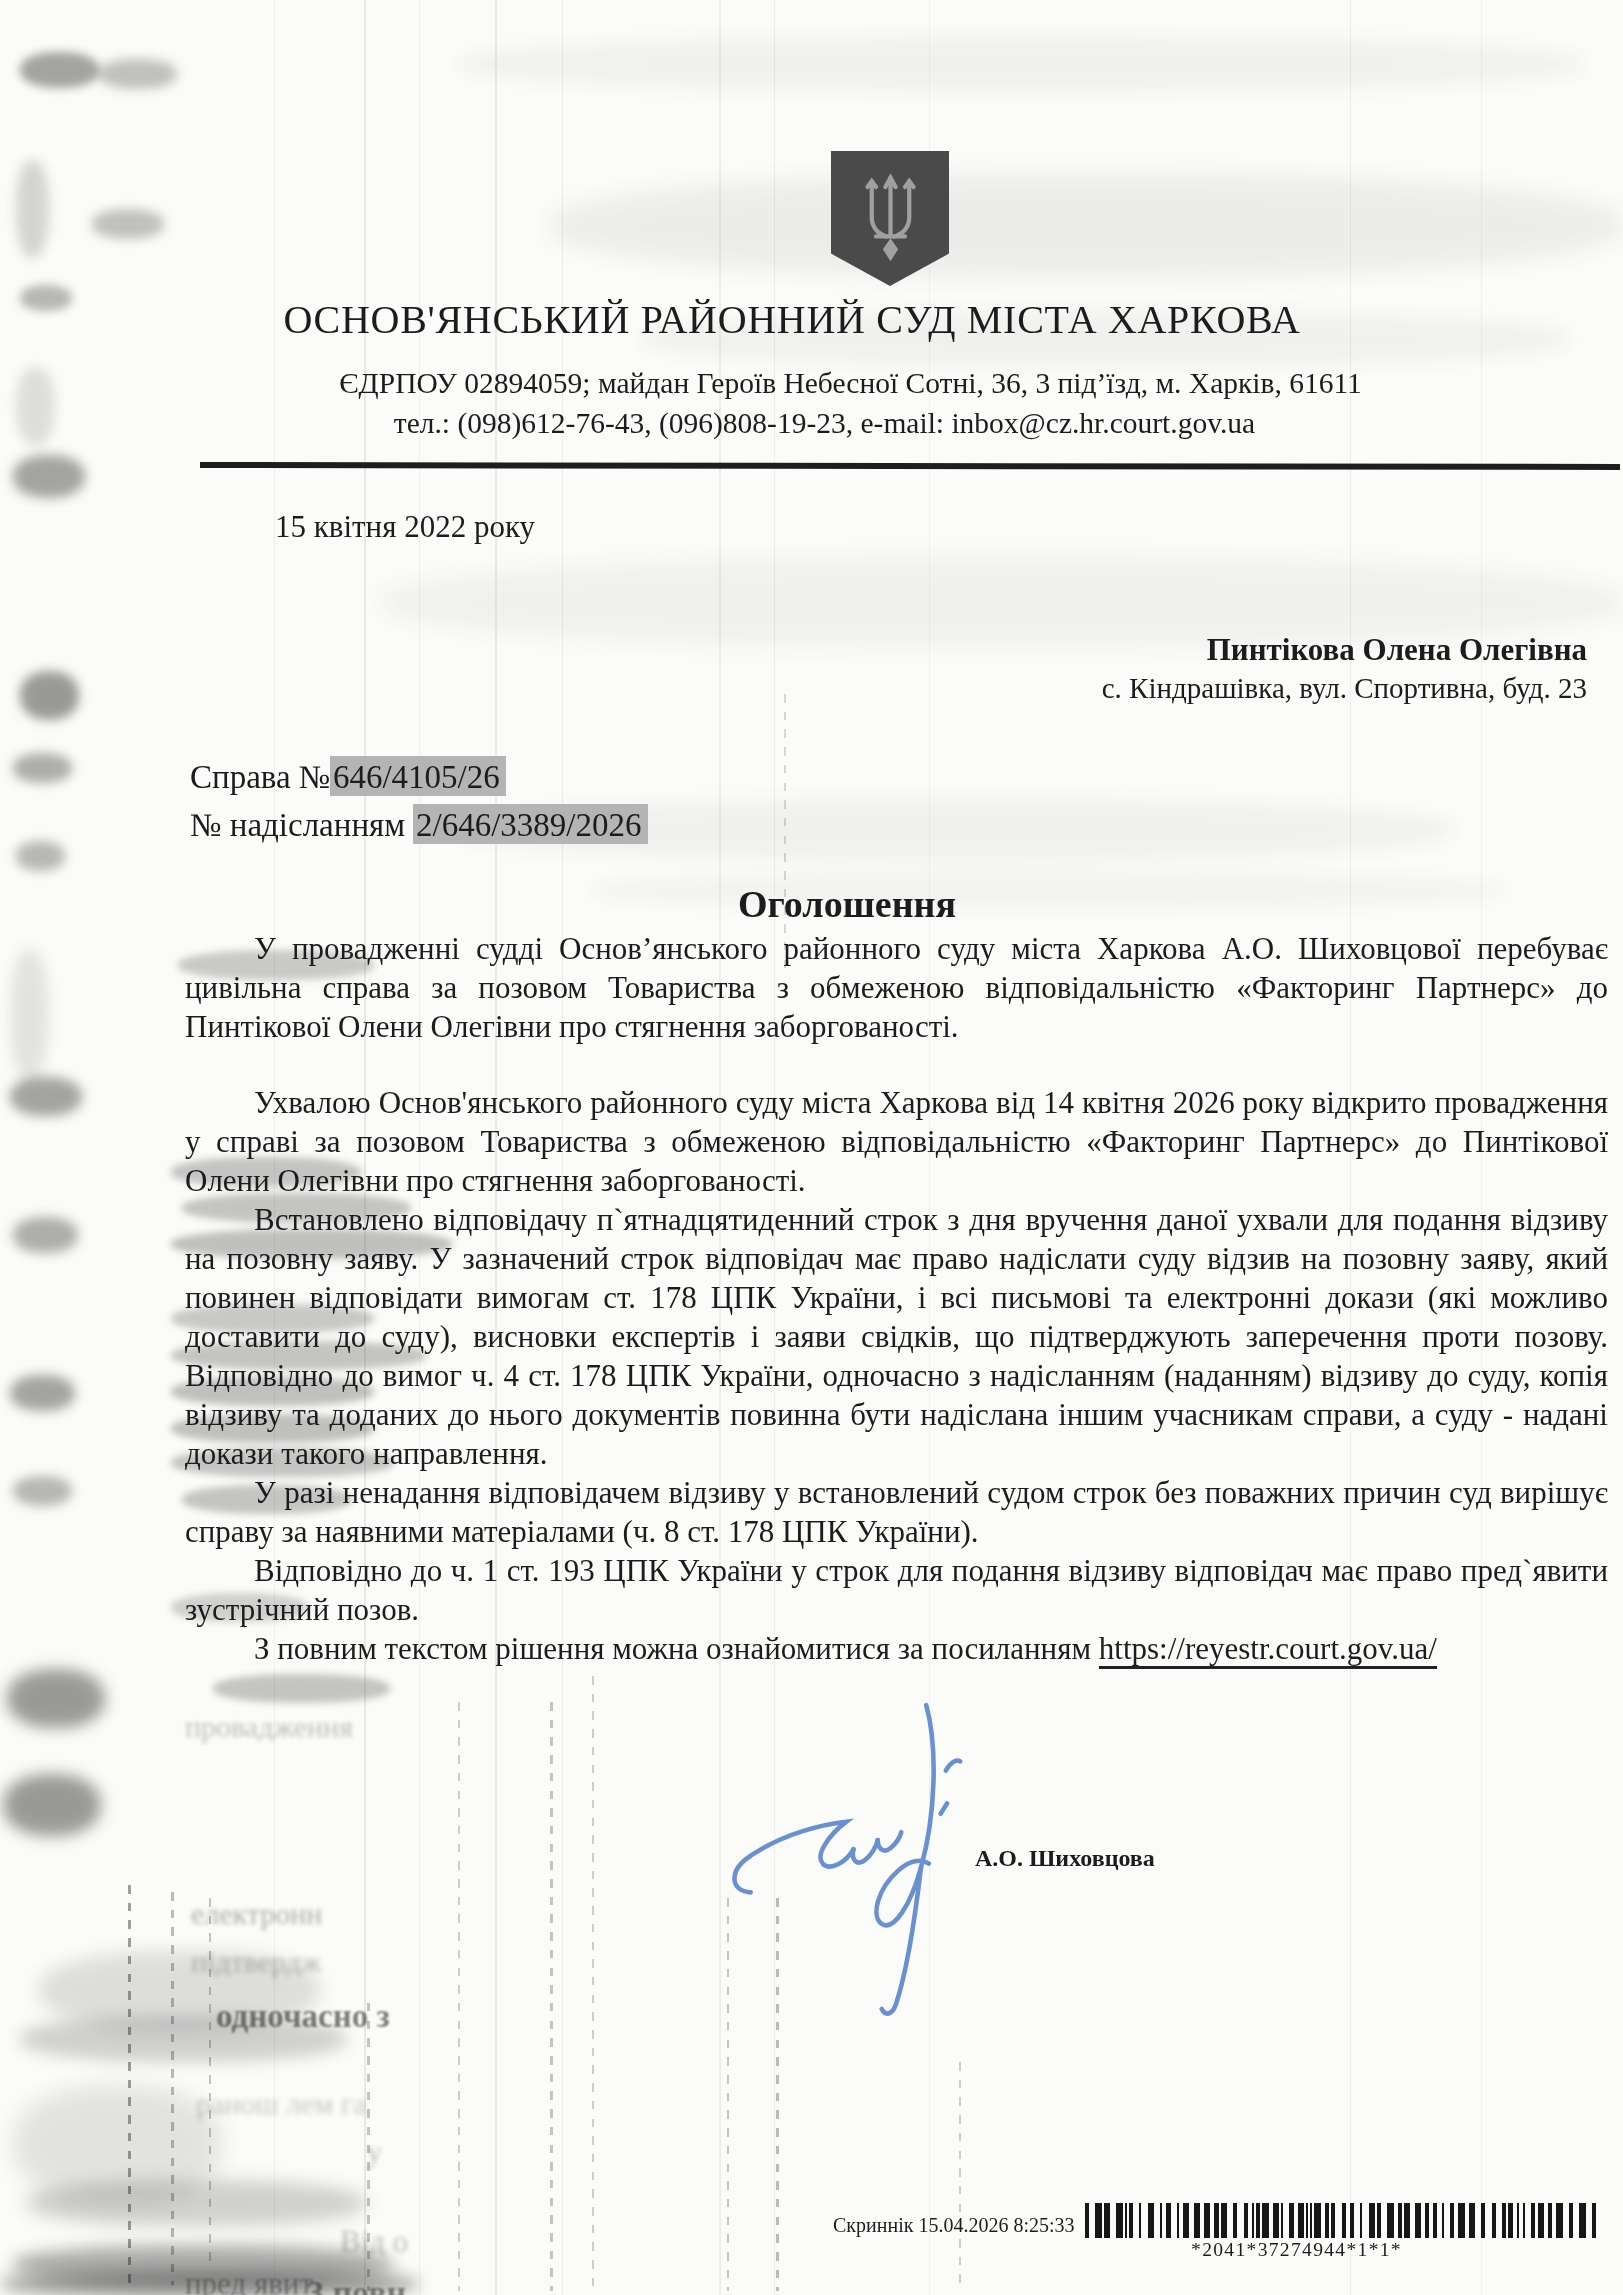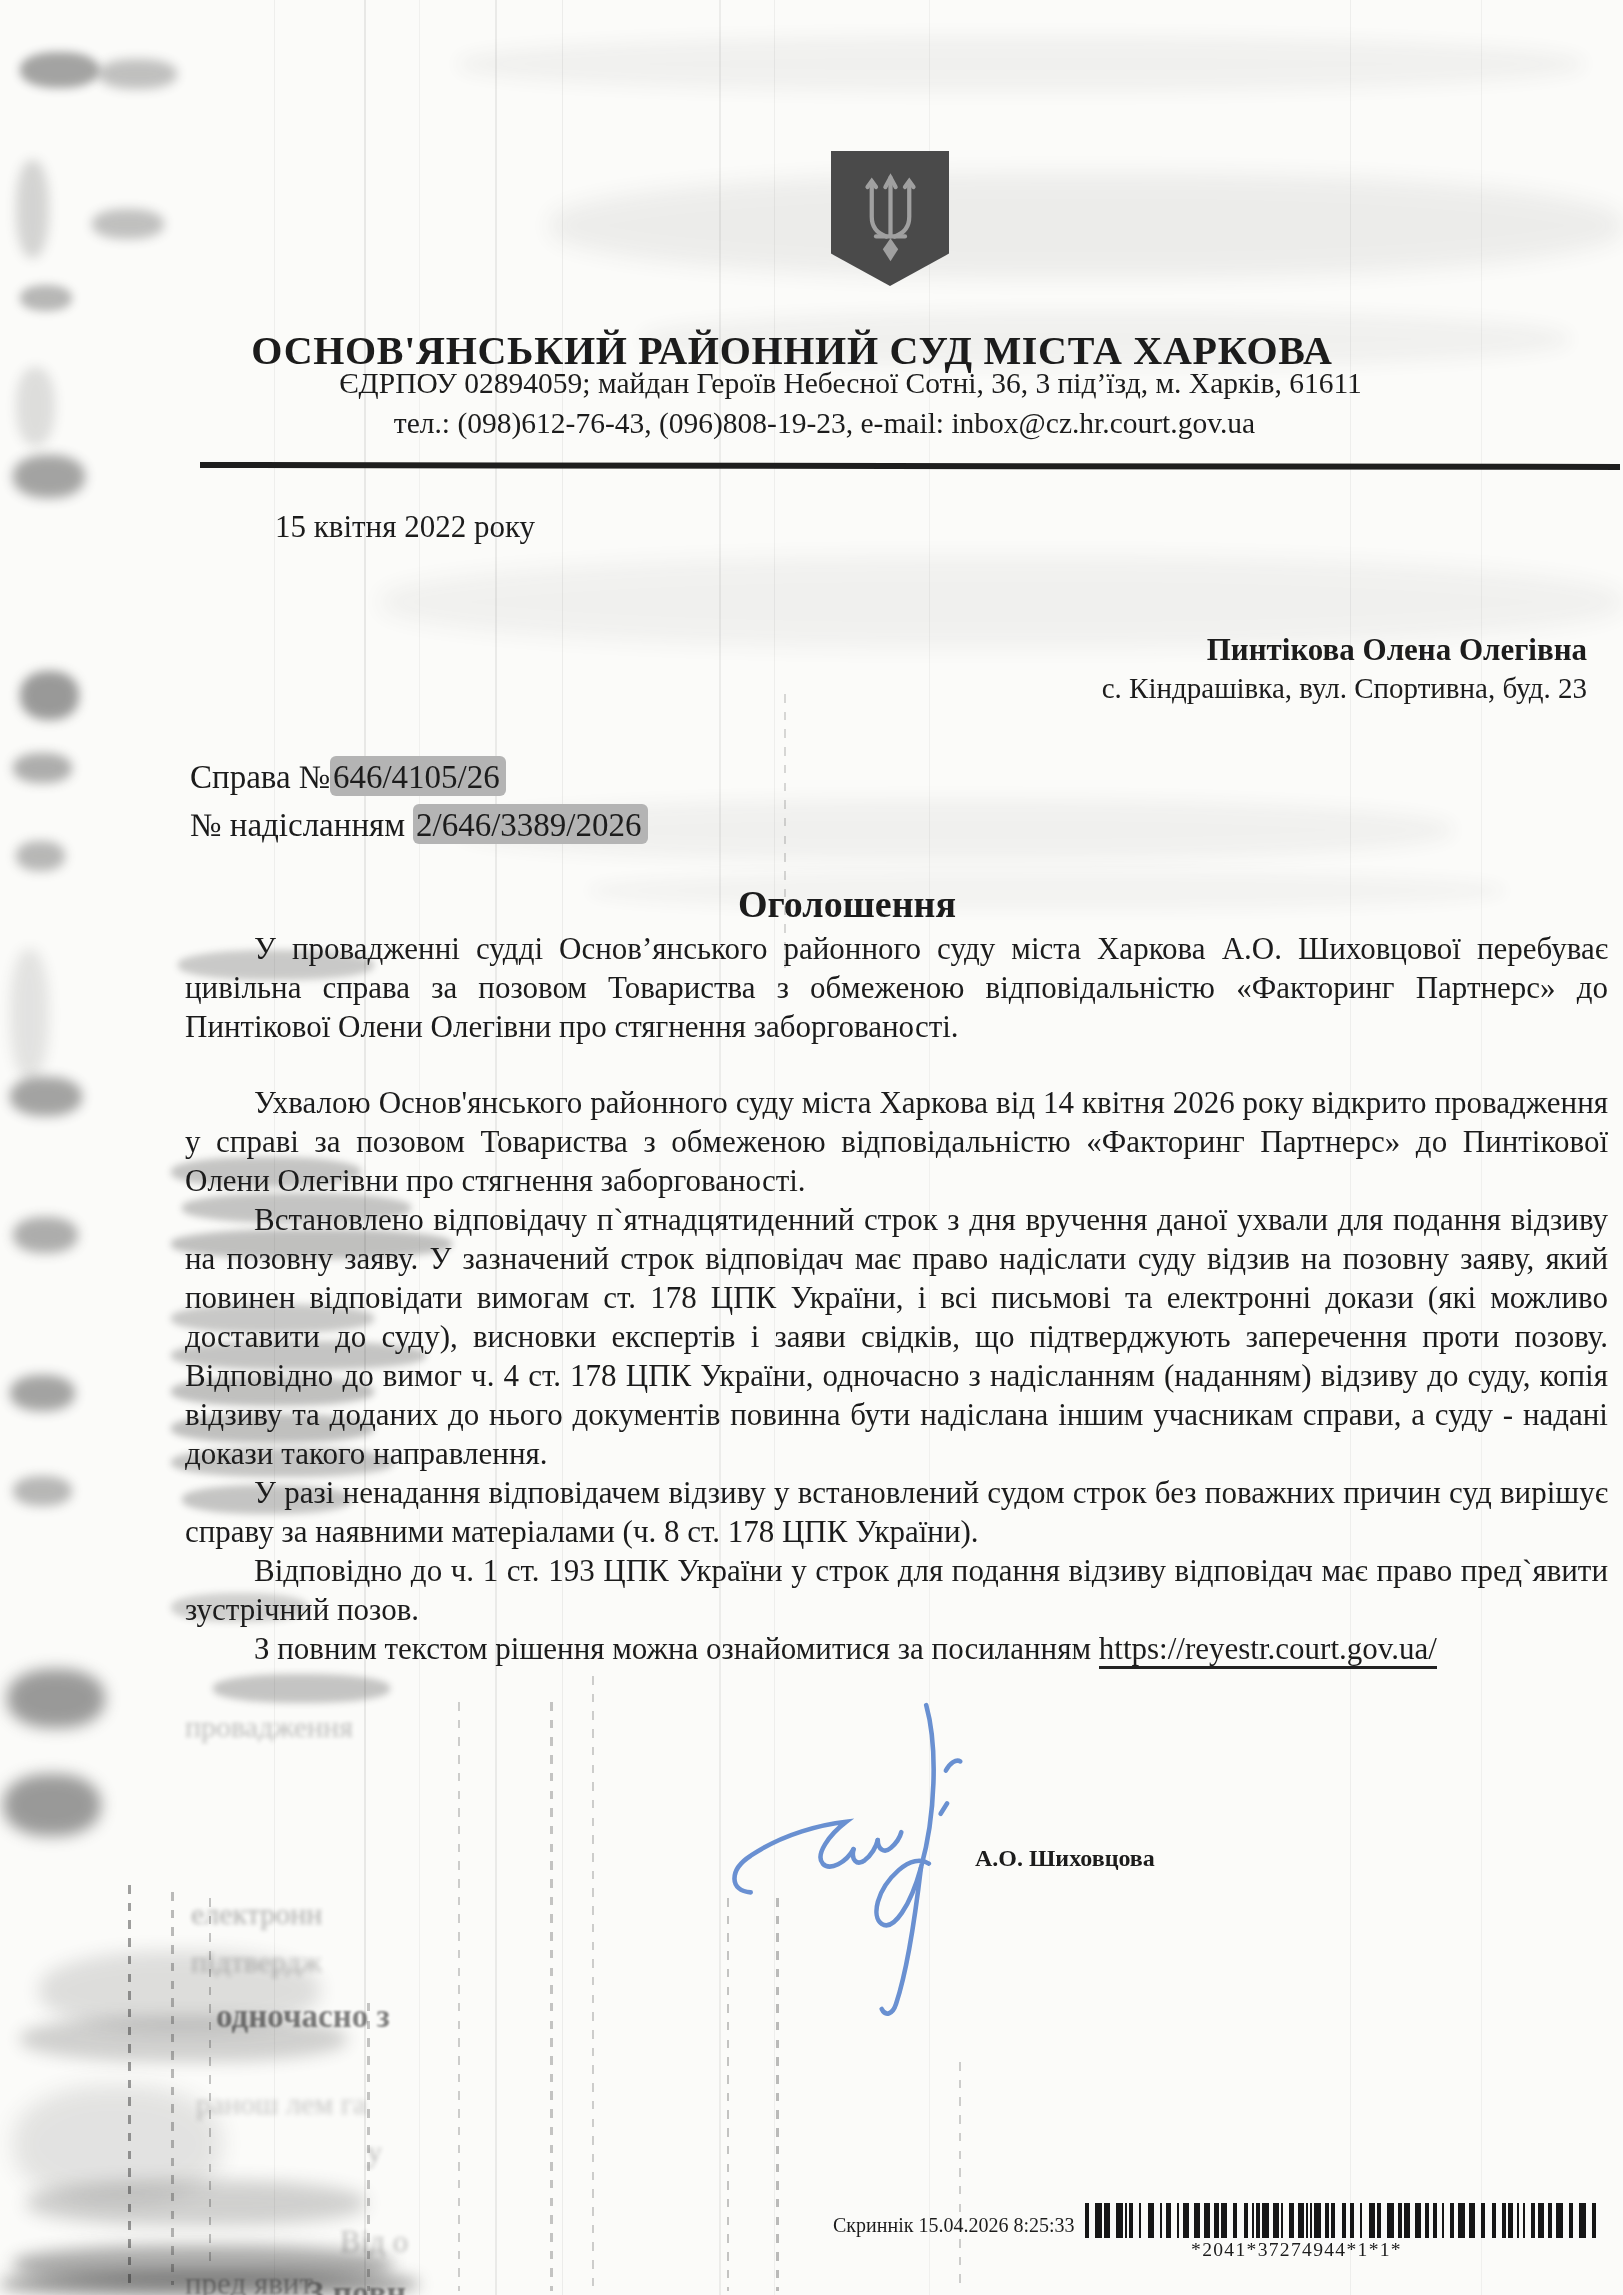--- a/index.html
+++ b/index.html
@@ -12,31 +12,31 @@
   .abs{position:absolute;}
   
   .emblem{left:831px;top:151px;width:118px;height:135px;}
   .emblem .shield{
     width:100%;height:100%;background:#4a4a4a;
     clip-path:polygon(0 0,100% 0,100% 76%,50% 100%,0 76%);
     display:flex;align-items:center;justify-content:center;
     image-rendering:pixelated;
   }
   .court-name{left:0;top:296px;width:1584px;text-align:center;
-    font-size:40px;font-weight:bold;letter-spacing:0.7px;white-space:nowrap;margin-top:31px;}
+    font-size:40px;font-weight:normal;letter-spacing:0.7px;white-space:nowrap;}
   .addr-line{left:39px;top:367px;width:1623px;text-align:center;font-size:29.5px;white-space:nowrap;}
   .tel-line{left:0;top:407px;width:1649px;text-align:center;font-size:29.5px;white-space:nowrap;}
   .rule{left:200px;top:463px;width:1420px;height:5.9px;background:#1e1e1e;transform:rotate(0.08deg);}
   .date-line{left:275px;top:509px;font-size:31px;}
   
   .recipient{right:36px;top:630px;text-align:right;font-size:29px;line-height:39px;}
   .recipient .r-name{font-size:31px;font-weight:bold;}
   
   .case-block{left:190px;top:753px;font-size:33px;line-height:48px;}
-  .hl{background:var(--hl,#b4b4b4);padding:2.6px 6.5px 1.3px 2.6px;border-radius:6px;}
+  .hl{background:var(--hl,#b4b4b4);padding:2.6px 6.5px 1.3px 2.6px;}
   
   .doc-title{left:738px;top:882px;font-size:38px;font-weight:bold;}
   .body-text{left:185px;top:929px;width:1423px;font-size:31px;line-height:39px;text-align:justify;}
   .body-text p{margin:0;text-indent:69px;}
   .body-text p.gap{margin-top:37px;}
   .body-text a{color:inherit;text-decoration:none;border-bottom:3.3px solid #222;}
   
   .judge-title{left:185px;top:1782px;font-size:32px;font-weight:bold;line-height:53px;}
   .judge-name{left:975px;top:1845px;font-size:24px;font-weight:bold;}
   .sig{left:710px;top:1692px;}

